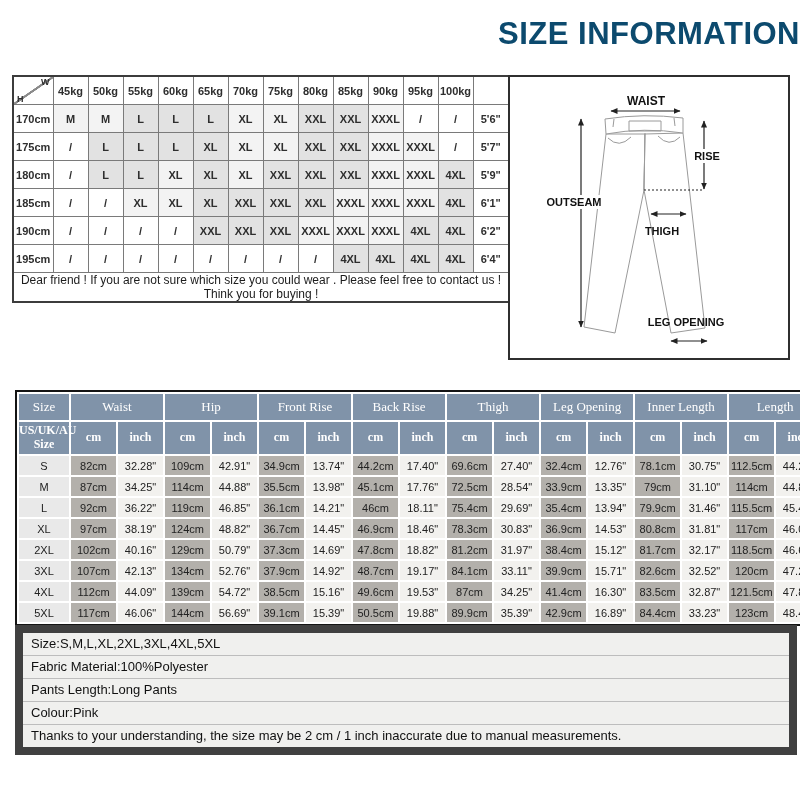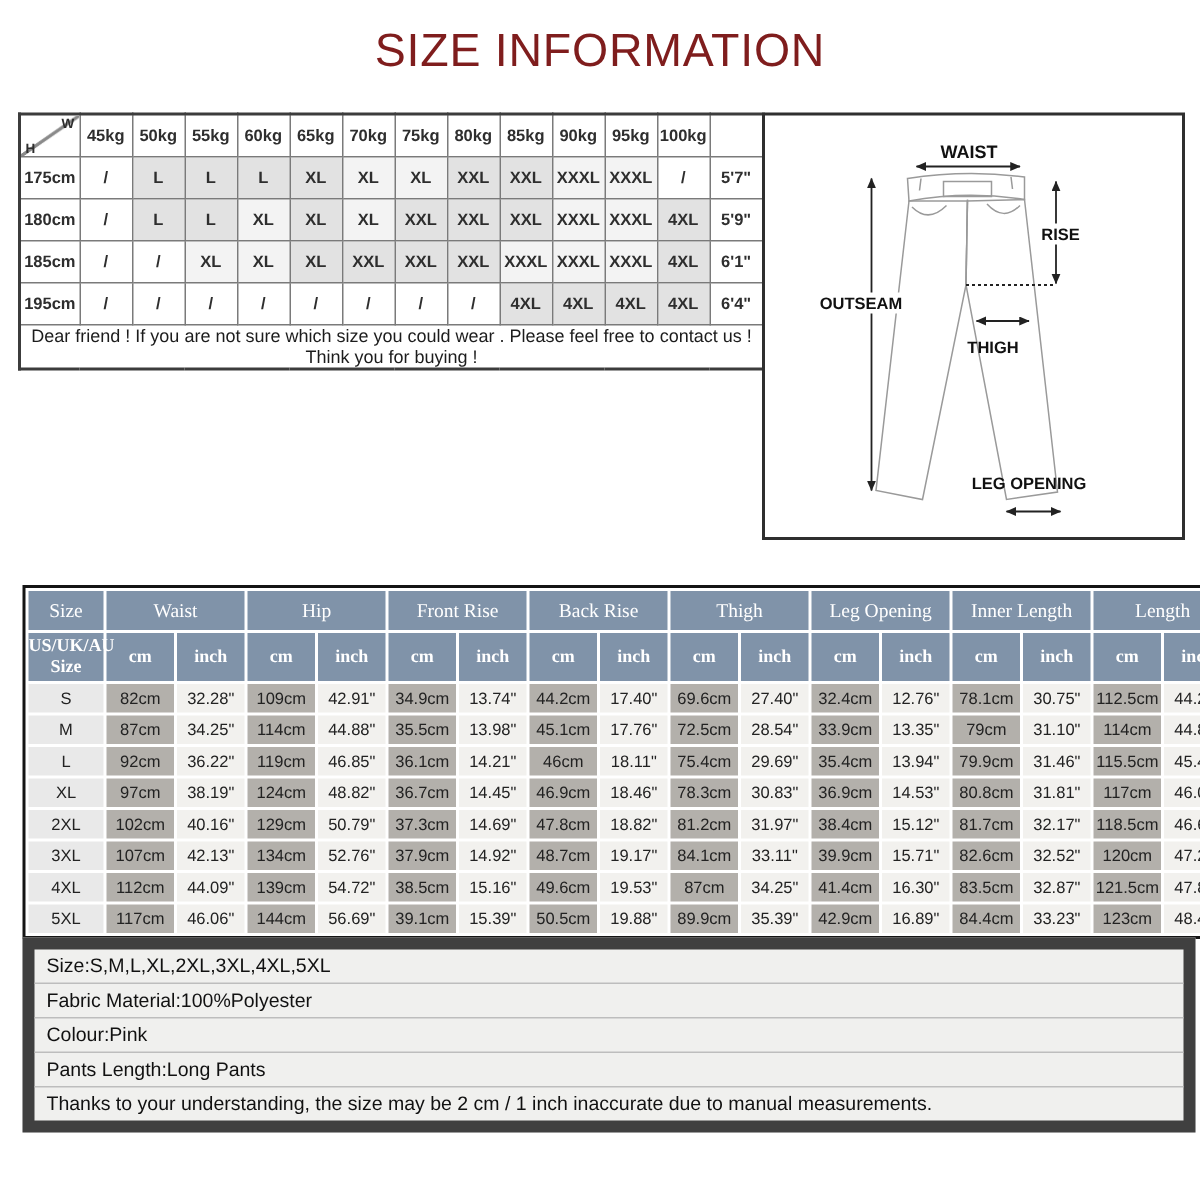--- a/index.html
+++ b/index.html
@@ -1,18 +1,18 @@
 <!DOCTYPE html>
 <html style="--c-header_blue: #8093a9; --c-cm_cell: #b3b0ab; --c-inch_cell: #f2f1ee; --c-size_col_cell: #e9e9e9; --c-matrix_shaded: #e2e2e2; --c-matrix_value: #f3f3f3; --c-notes_bg: #f0f0ee;"><head>
 <meta charset="utf-8">
 <style>
   html,body{margin:0;padding:0;width:800px;height:800px;overflow:hidden;background:#fff;
     font-family:"Liberation Sans",sans-serif;position:relative;}
-  .title{position:absolute;top:16px;left:0;width:100%;text-align:center;
-    font-size:31px;font-weight:normal;color:#7f1d1d;letter-spacing:.5px;}
+  .title{position:absolute;top:16px;left:0;width:100%;text-align:right;
+    font-size:31px;font-weight:bold;color:#0c4a6e;letter-spacing:.5px;}
 
   
   table.matrix{position:absolute;left:12px;top:75px;width:496px;border-collapse:collapse;
     table-layout:fixed;border:2px solid #3c3c3c;}
   table.matrix td{border:1px solid #7a7a7a;text-align:center;vertical-align:middle;
     font-size:11px;font-weight:bold;color:#2e2e2e;height:27px;padding:0;overflow:hidden;background:#fff;}
   table.matrix td.mx-hdr{height:24px;}
   table.matrix td.c-hi{background:var(--c-matrix_shaded,#e2e2e2);}
   table.matrix td.c-val{background:var(--c-matrix_value,#f3f3f3);}
   table.matrix td.c-emp{background:#fff;font-weight:bold;}
@@ -89,20 +89,36 @@
         <td class="mx-hdr">70kg</td>
         <td class="mx-hdr">75kg</td>
         <td class="mx-hdr">80kg</td>
         <td class="mx-hdr">85kg</td>
         <td class="mx-hdr">90kg</td>
         <td class="mx-hdr">95kg</td>
         <td class="mx-hdr">100kg</td>
         <td class="mx-hdr"></td>
       </tr>
       <tr>
+        <td>170cm</td>
+        <td class="c-val">M</td>
+        <td class="c-val">M</td>
+        <td class="c-hi">L</td>
+        <td class="c-hi">L</td>
+        <td class="c-hi">L</td>
+        <td class="c-val">XL</td>
+        <td class="c-val">XL</td>
+        <td class="c-hi">XXL</td>
+        <td class="c-hi">XXL</td>
+        <td class="c-val">XXXL</td>
+        <td class="c-emp">/</td>
+        <td class="c-emp">/</td>
+        <td>5'6"</td>
+      </tr>
+      <tr>
         <td>175cm</td>
         <td class="c-emp">/</td>
         <td class="c-hi">L</td>
         <td class="c-hi">L</td>
         <td class="c-hi">L</td>
         <td class="c-hi">XL</td>
         <td class="c-val">XL</td>
         <td class="c-val">XL</td>
         <td class="c-hi">XXL</td>
         <td class="c-hi">XXL</td>
@@ -135,20 +151,36 @@
         <td class="c-val">XL</td>
         <td class="c-hi">XL</td>
         <td class="c-hi">XXL</td>
         <td class="c-hi">XXL</td>
         <td class="c-hi">XXL</td>
         <td class="c-val">XXXL</td>
         <td class="c-val">XXXL</td>
         <td class="c-val">XXXL</td>
         <td class="c-hi">4XL</td>
         <td>6'1"</td>
+      </tr>
+      <tr>
+        <td>190cm</td>
+        <td class="c-emp">/</td>
+        <td class="c-emp">/</td>
+        <td class="c-emp">/</td>
+        <td class="c-emp">/</td>
+        <td class="c-hi">XXL</td>
+        <td class="c-hi">XXL</td>
+        <td class="c-hi">XXL</td>
+        <td class="c-val">XXXL</td>
+        <td class="c-val">XXXL</td>
+        <td class="c-val">XXXL</td>
+        <td class="c-hi">4XL</td>
+        <td class="c-hi">4XL</td>
+        <td>6'2"</td>
       </tr>
       <tr>
         <td>195cm</td>
         <td class="c-emp">/</td>
         <td class="c-emp">/</td>
         <td class="c-emp">/</td>
         <td class="c-emp">/</td>
         <td class="c-emp">/</td>
         <td class="c-emp">/</td>
         <td class="c-emp">/</td>
@@ -407,16 +439,16 @@
         <td class="inch">33.23"</td>
         <td class="cm">123cm</td>
         <td class="inch">48.43"</td>
       </tr>
     </tbody>
 </table>
 
 <div id="notes">
     <div class="note-line">Size:S,M,L,XL,2XL,3XL,4XL,5XL</div>
     <div class="note-line">Fabric Material:100%Polyester</div>
+    <div class="note-line">Pants Length:Long Pants</div>
     <div class="note-line">Colour:Pink</div>
-    <div class="note-line">Pants Length:Long Pants</div>
     <div class="note-line">Thanks to your understanding, the size may be 2 cm / 1 inch inaccurate due to manual measurements.</div>
   </div>
 
 </body></html>

